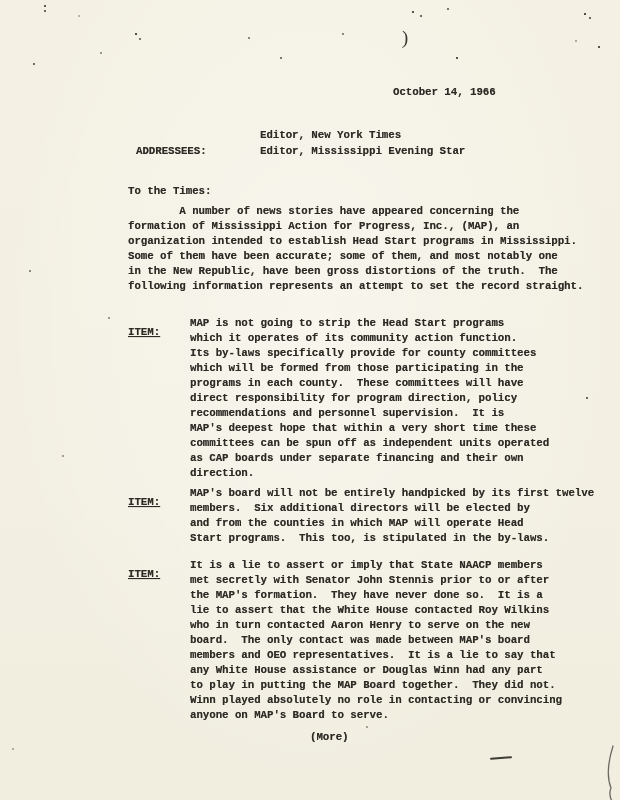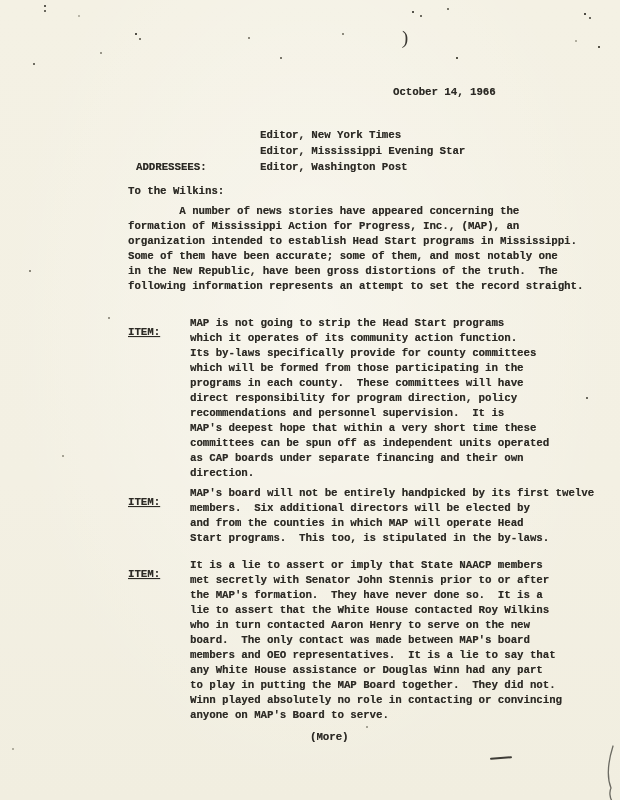--- a/index.html
+++ b/index.html
@@ -78,25 +78,24 @@
 
   <div class="abs stray-mark">)</div>
 
   <div class="abs date">October 14, 1966</div>
 
   <div class="abs addressees">
     <span class="label">ADDRESSEES:</span>
     <span>
       <div>Editor, New York Times</div>
       <div>Editor, Mississippi Evening Star</div>
-      <div>Editor, Washington Post</div>
     </span>
   </div>
 
-  <div class="abs salutation">To the Wilkins:</div>
+  <div class="abs salutation">To the Times:</div>
 
   <div class="abs intro prewrap">        A number of news stories have appeared concerning the
 formation of Mississippi Action for Progress, Inc., (MAP), an
 organization intended to establish Head Start programs in Mississippi.
 Some of them have been accurate; some of them, and most notably one
 in the New Republic, have been gross distortions of the truth.  The
 following information represents an attempt to set the record straight.</div>
 
   <div class="abs item item1">
     <span class="item-label">ITEM:</span>

